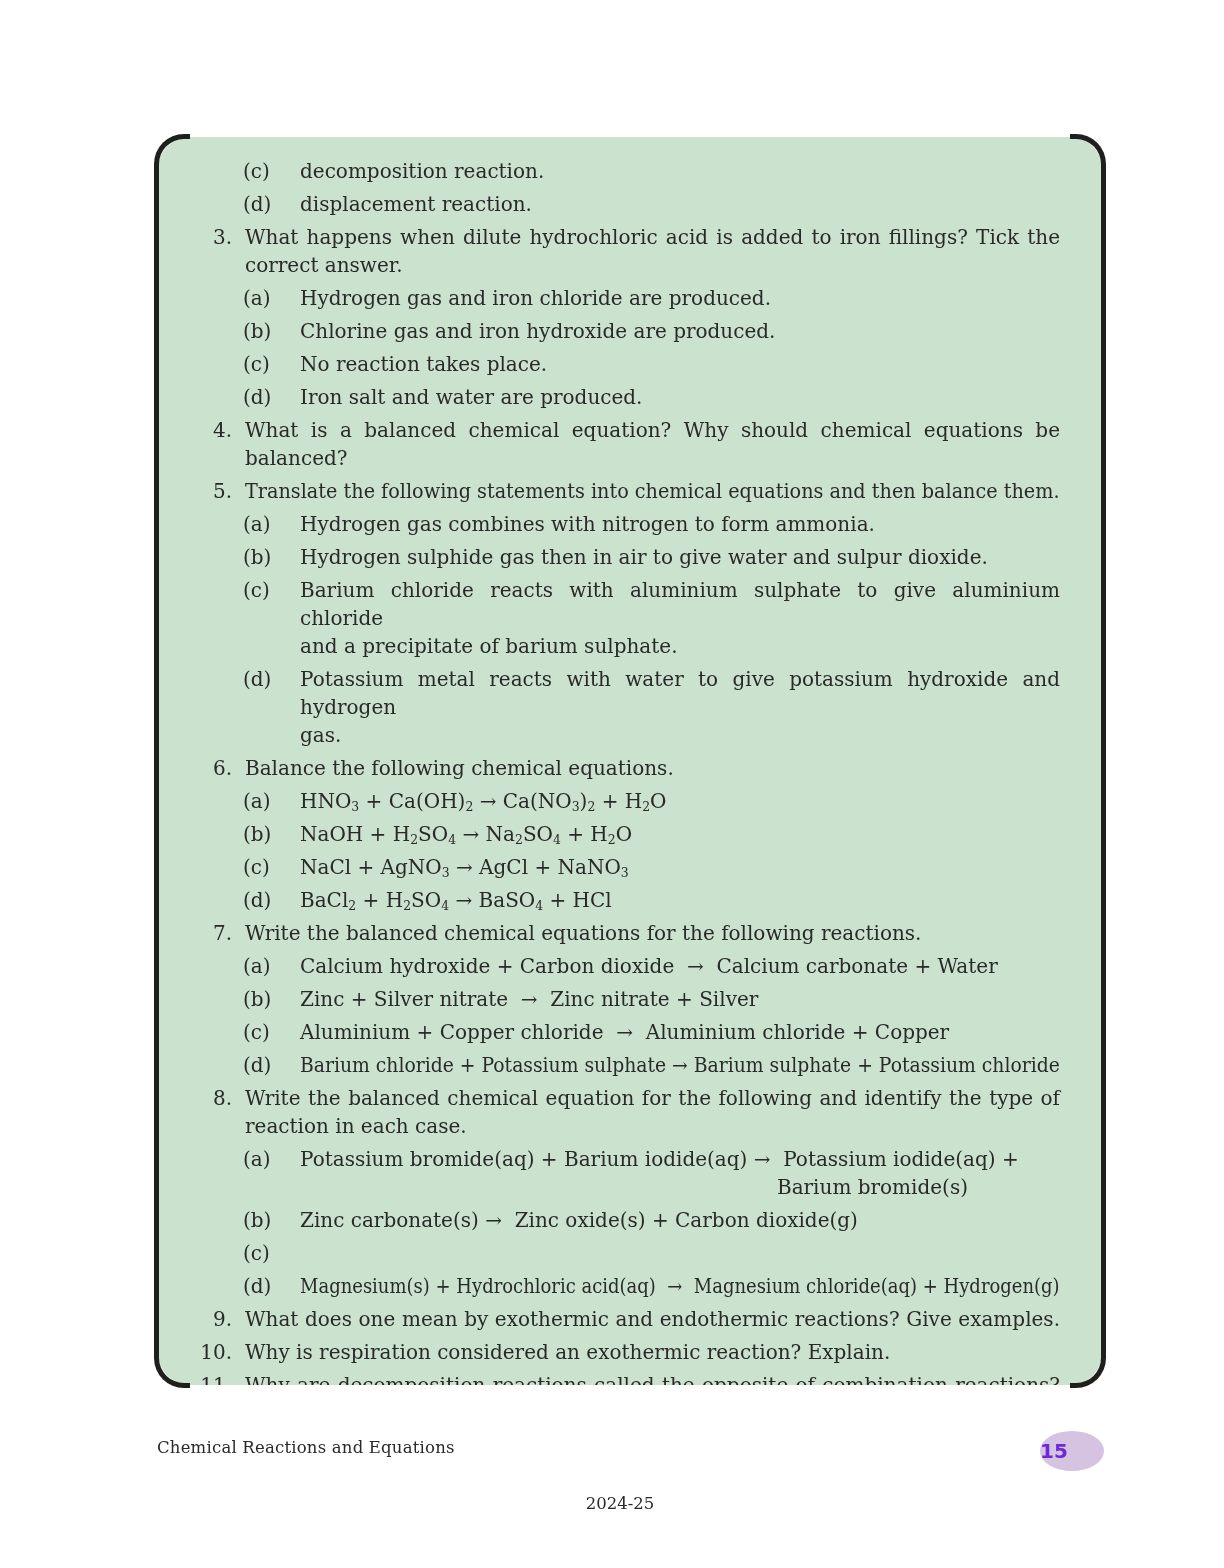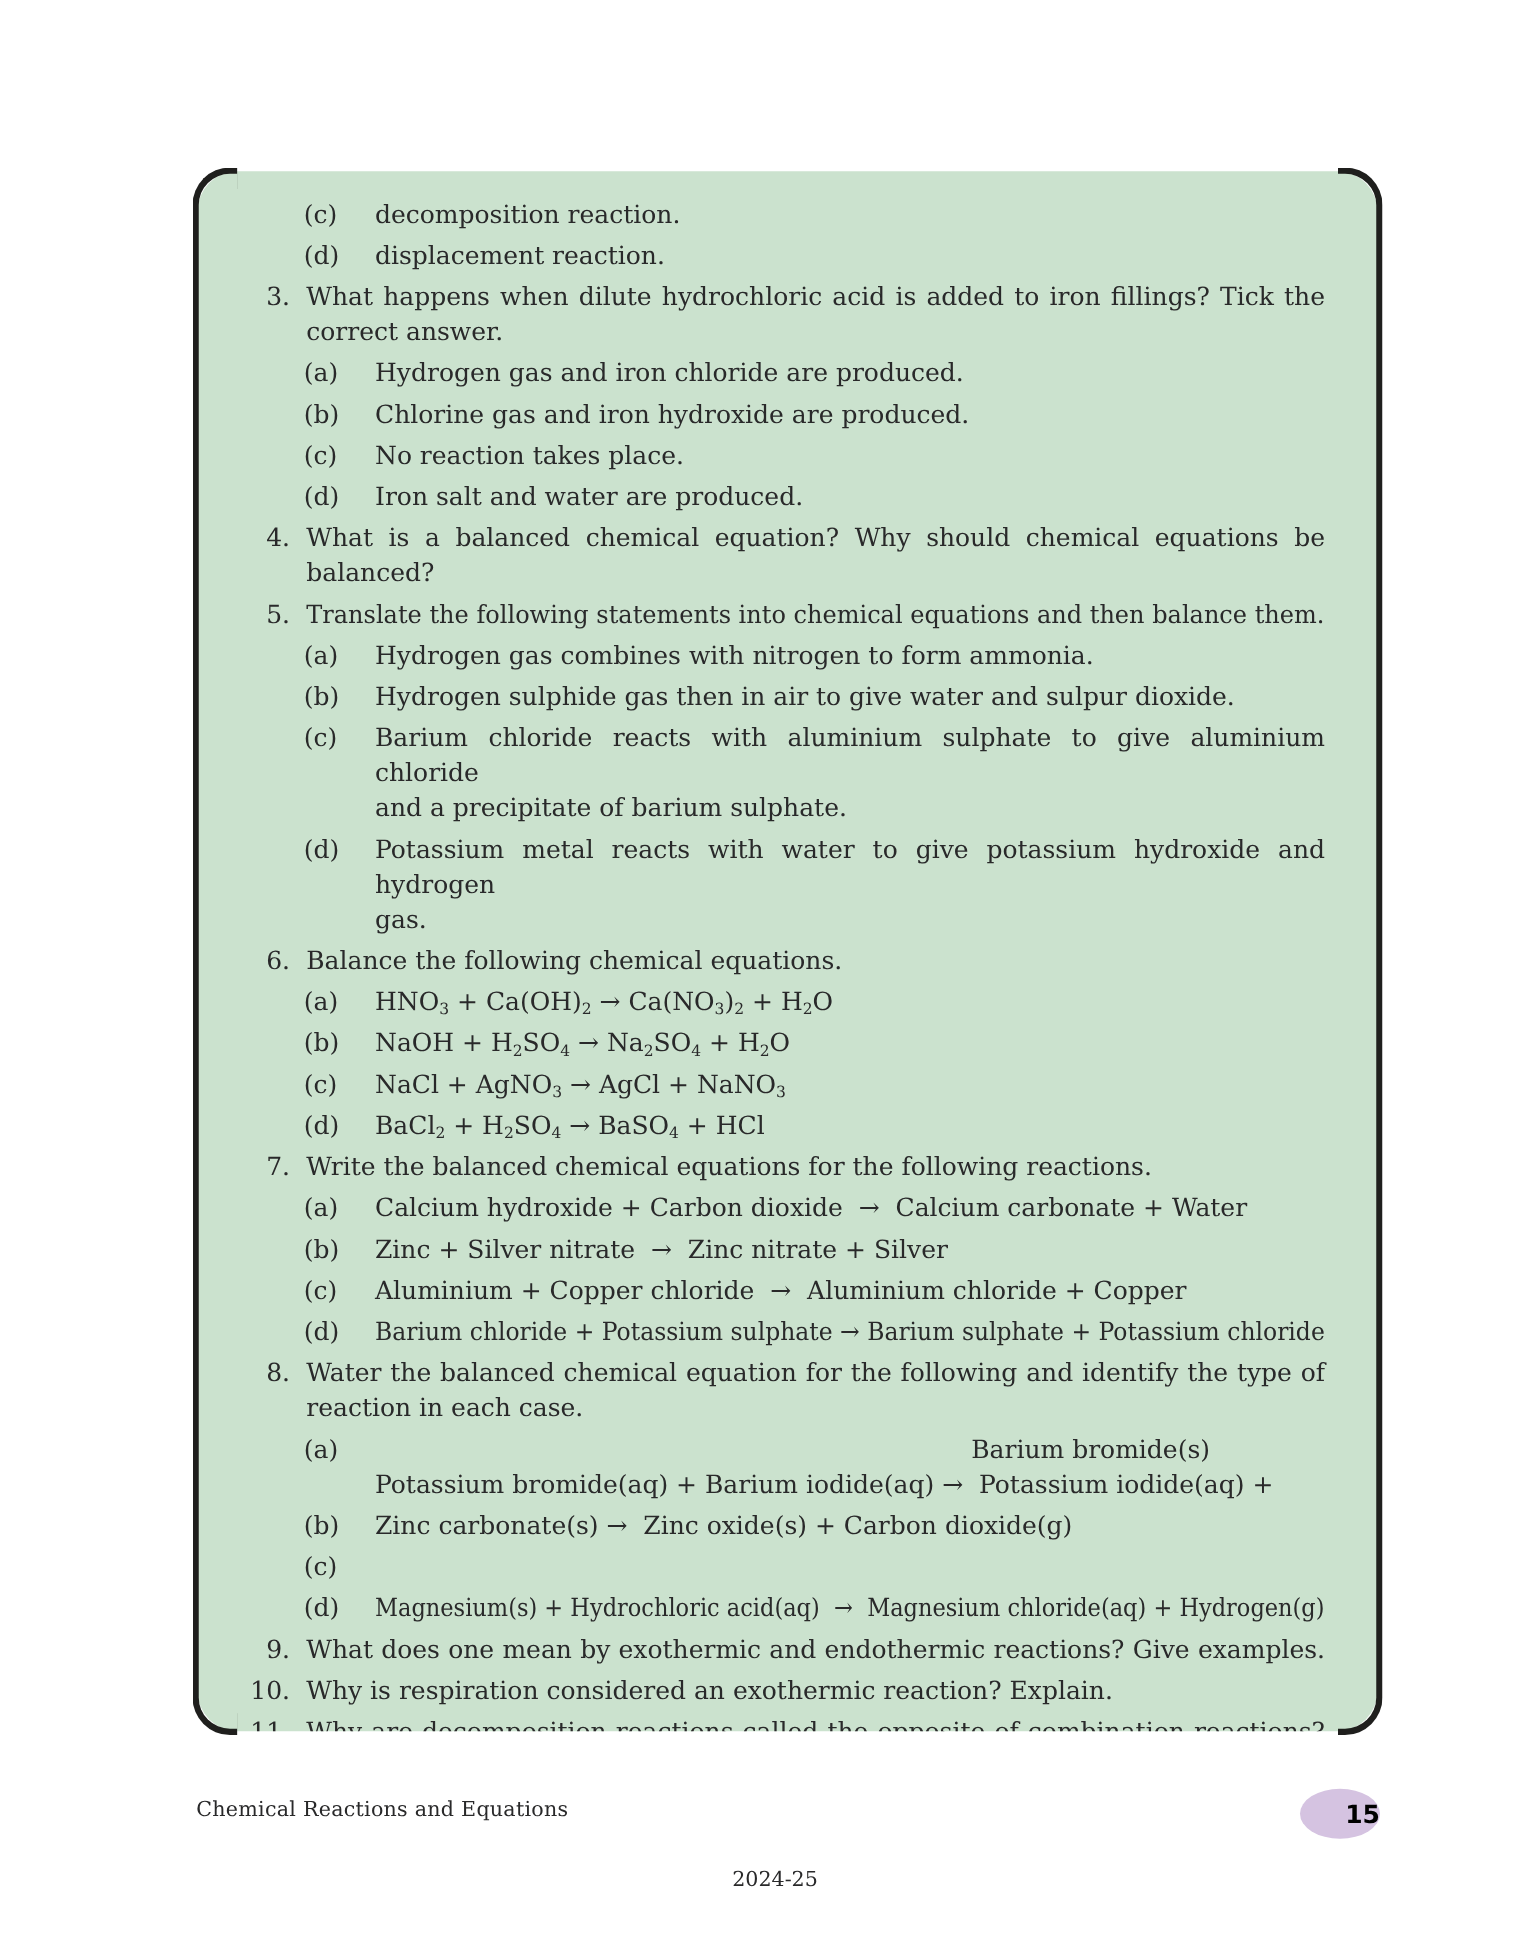--- a/index.html
+++ b/index.html
@@ -34,23 +34,23 @@
   .line{display:block;white-space:pre;text-align:left;}
   .line.j{white-space:normal;text-align:justify;text-align-last:justify;}
   .line.right{text-align:right;padding-right:92px;}
   sub{font-size:0.62em;line-height:0;vertical-align:-0.28em;}
 
   
   .footer-title{position:absolute;left:157px;top:1438px;font-size:16.5px;
     letter-spacing:0.2px;}
   .page-badge{position:absolute;left:1040px;top:1431px;width:64px;height:40px;
     border-radius:50%;background:var(--badge-bg);display:flex;
-    align-items:center;justify-content:flex-end;
+    align-items:center;justify-content:flex-start;
     font-family:"DejaVu Sans","Liberation Sans",sans-serif;
-    font-weight:bold;font-size:20px;color:#000000;}
+    font-weight:bold;font-size:20px;color:#6d28d9;}
   .year{position:absolute;left:0;top:1494px;width:1224px;text-align:center;
     font-size:16.5px;padding-left:16px;}
 </style>
 </head>
 <body>
 
 <div class="page">
 
   <div class="box">
     <div class="bracket bracket-left"></div>
@@ -194,29 +194,29 @@
         </div>
         <div class="row opt">
           <div class="lab">(d)</div>
           <div class="otext">
             <div class="line" style="transform-origin: left center; transform: scaleX(0.938272);">Barium chloride + Potassium sulphate → Barium sulphate + Potassium chloride</div>
           </div>
         </div>
         <div class="row q">
           <div class="num">8.</div>
           <div class="qtext">
-            <div class="line j">Water the balanced chemical equation for the following and identify the type of</div>
+            <div class="line j">Write the balanced chemical equation for the following and identify the type of</div>
             <div class="line">reaction in each case.</div>
           </div>
         </div>
         <div class="row opt">
           <div class="lab">(a)</div>
           <div class="otext">
+            <div class="line">Potassium bromide(aq) + Barium iodide(aq) →  Potassium iodide(aq) +</div>
             <div class="line right">Barium bromide(s)</div>
-            <div class="line">Potassium bromide(aq) + Barium iodide(aq) →  Potassium iodide(aq) +</div>
           </div>
         </div>
         <div class="row opt">
           <div class="lab">(b)</div>
           <div class="otext">
             <div class="line">Zinc carbonate(s) →  Zinc oxide(s) + Carbon dioxide(g)</div>
           </div>
         </div>
         <div class="row opt">
           <div class="lab">(c)</div>

